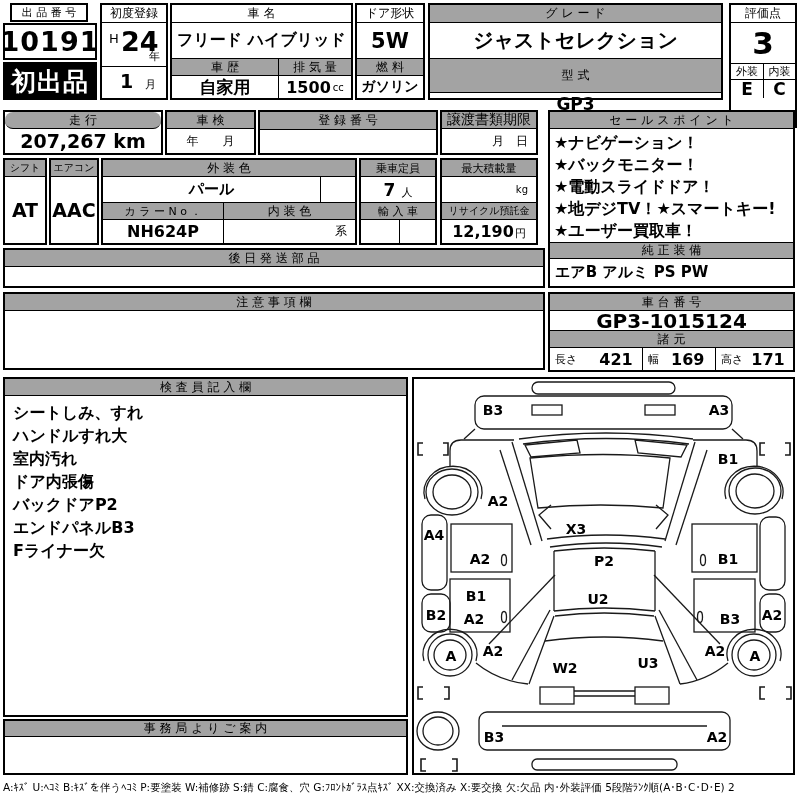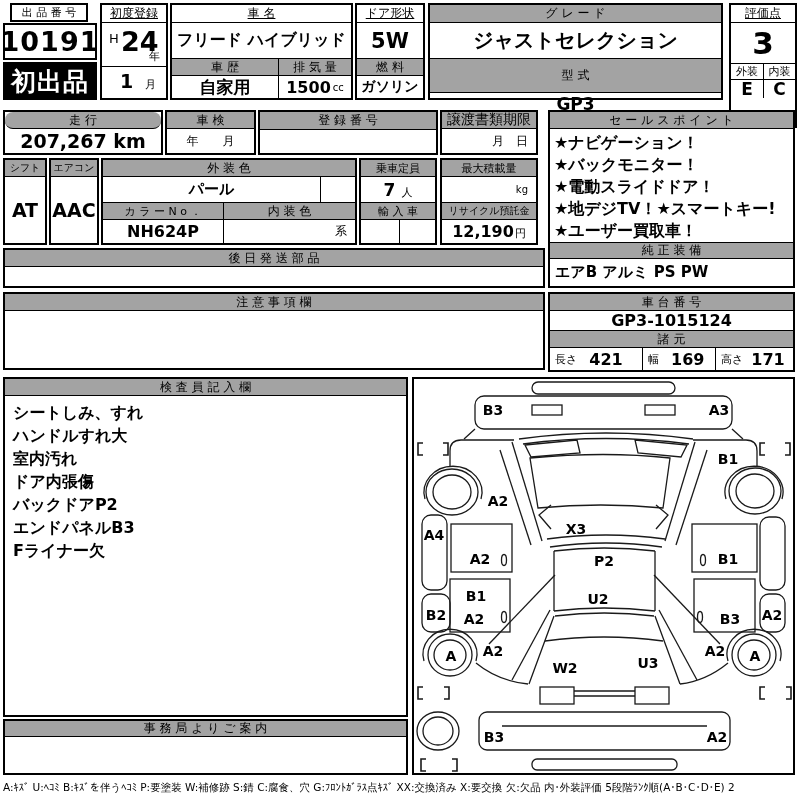--- a/index.html
+++ b/index.html
@@ -1,21 +1,21 @@
 <!DOCTYPE html>
 <html><head>
 <meta charset="utf-8">
 <style>
   html,body{margin:0;padding:0;background:#f2f2f2;}
   #sheet{position:relative;width:800px;height:800px;background:#fff;
          font-family:"DejaVu Sans",sans-serif;color:#000;overflow:hidden;}
   .box{position:absolute;box-sizing:border-box;border:2px solid #000;background:#fff;}
   .row{box-sizing:border-box;display:flex;align-items:center;white-space:nowrap;overflow:hidden;}
   .bar{background:#a3a3a3;border-bottom:1px solid #000;justify-content:center;font-size:12px;}
-  .whitebar{background:#fff;border-bottom:1px solid #000;justify-content:center;font-size:12px;text-decoration:underline;}
+  .whitebar{background:#fff;border-bottom:1px solid #000;justify-content:center;font-size:12px;}
   .cell{box-sizing:border-box;display:flex;align-items:center;justify-content:center;height:100%;overflow:hidden;white-space:nowrap;}
   .v{font-weight:bold;}
   .bb{border-bottom:1px solid #000;}
   .br{border-right:1px solid #000;}
   .tag{background:#000;color:#fff;display:flex;align-items:center;justify-content:center;}
   .legend{position:absolute;font-size:10.5px;white-space:nowrap;letter-spacing:0;}
   .lines{padding:5px 8px;font-size:16px;font-weight:bold;line-height:23px;}
   .sp{padding:3px 4px;font-size:16px;font-weight:bold;line-height:22px;}
   svg .dl{font-family:"DejaVu Sans",sans-serif;font-size:14px;font-weight:bold;fill:#000;}
 </style>
@@ -190,27 +190,27 @@
     <div class="row" style="height:19px;"></div>
   </div>
   <div class="box" style="left:3px;top:292px;width:542px;height:78px;">
     <div class="row bar" style="height:17px;">注 意 事 項 欄</div>
     <div class="row" style="height:57px;"></div>
   </div>
 
   <div class="box" style="left:548px;top:292px;width:247px;height:80px;">
     <div class="row bar" style="height:17px;">車 台 番 号</div>
     <div class="row bb" style="height:20px;justify-content:center;">
-      <span class="v" style="font-size:16px;">GP3-1015124</span>
+      <span class="v" style="font-size:20px;">GP3-1015124</span>
     </div>
     <div class="row bar" style="height:17px;">諸 元</div>
     <div class="row" style="height:22px;">
       <div class="cell br" style="width:93px;justify-content:flex-start;padding-left:5px;">
         <span style="font-size:11px;">長さ</span>
-        <span class="v" style="font-size:16px;margin-left:12px;">421</span>
+        <span class="v" style="font-size:16px;margin-left:22px;">421</span>
       </div>
       <div class="cell br" style="width:73px;justify-content:flex-start;padding-left:5px;">
         <span style="font-size:11px;">幅</span>
         <span class="v" style="font-size:16px;margin-left:12px;">169</span>
       </div>
       <div class="cell" style="flex:1;justify-content:flex-start;padding-left:5px;">
         <span style="font-size:11px;">高さ</span>
         <span class="v" style="font-size:16px;margin-left:8px;">171</span>
       </div>
     </div>

